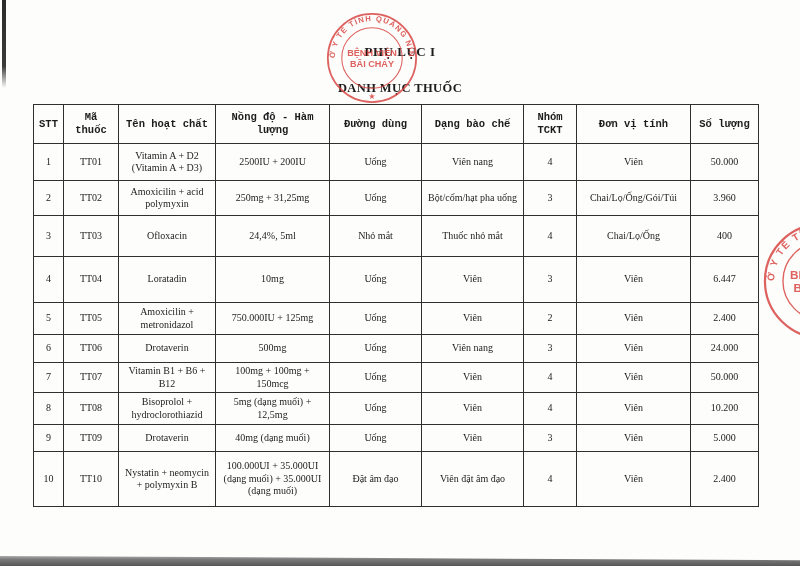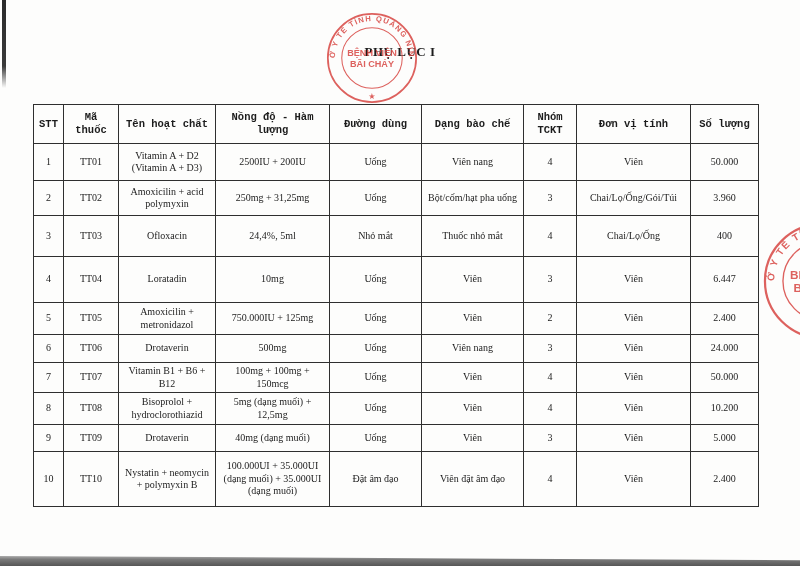--- a/index.html
+++ b/index.html
@@ -44,20 +44,21 @@
   .stamp2{left:760px;top:219px;width:124px;height:124px;}
 </style>
 </head>
 <body>
 
 <div class="page">
 
   <div class="scan-bar-left"></div>
 
   <div class="hdr title">PHỤ LỤC I</div>
+  <div class="hdr heading">DANH MỤC THUỐC</div>
 
   <table class="doc">
     <colgroup>
       <col style="width:30px">
         <col style="width:55px">
         <col style="width:97px">
       <col style="width:114px">
         <col style="width:92px">
         <col style="width:102px">
       <col style="width:53px">

